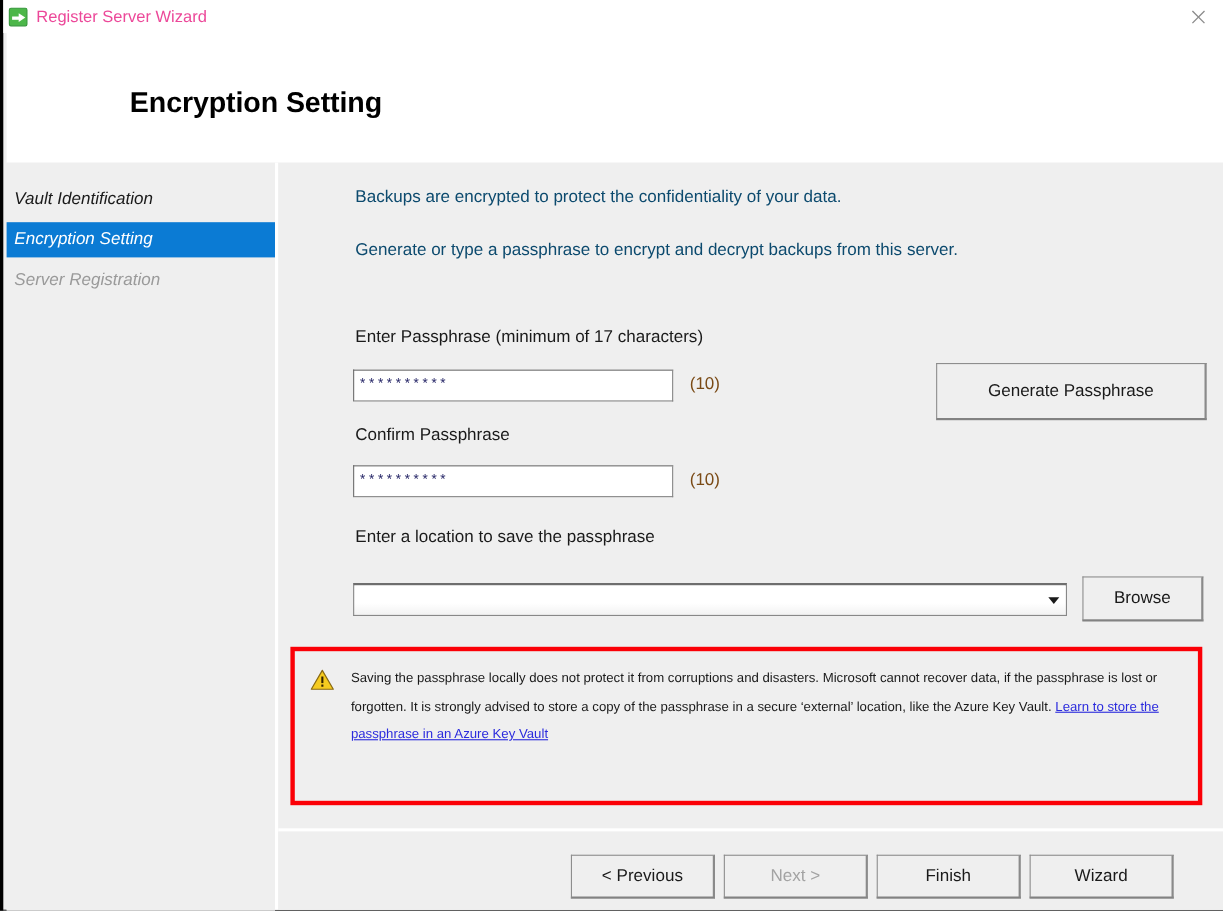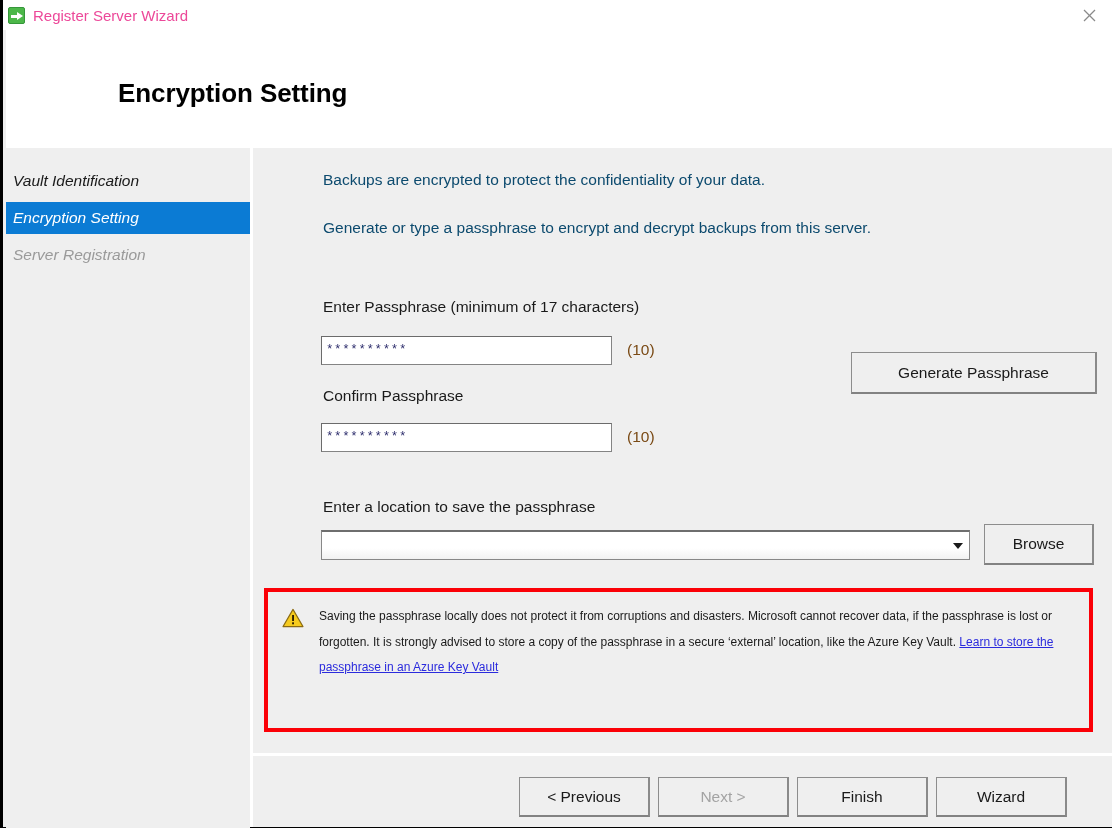--- a/index.html
+++ b/index.html
@@ -159,21 +159,21 @@
 
   .field-label {
     position: absolute;
     left: 70px;
     font-size: 15.5px;
     color: #1a1a1a;
     white-space: nowrap;
   }
   #label-enter   { top: 150px; }
   #label-confirm { top: 239px; }
-  #label-location{ top: 350px; }
+  #label-location{ top: 332px; }
 
   .pass-input {
     position: absolute;
     left: 68px;
     width: 291px;
     height: 29px;
     background: #ffffff;
     border: 1px solid #848484;
     border-top-color: #6b6b6b;
     border-left-color: #6b6b6b;
@@ -197,30 +197,29 @@
     white-space: nowrap;
   }
   #count-enter   { top: 193px; }
   #count-confirm { top: 280px; }
 
   #btn-generate {
     position: absolute;
     left: 598px;
     top: 182px;
     width: 246px;
-    height: 42px;
+    height: 52px;
     background: #efefef;
     border: 1px solid #8d8d8d;
     border-bottom: 2px solid #828282;
     border-right: 2px solid #8a8a8a;
     font-family: "Liberation Sans", sans-serif;
     font-size: 15.5px;
     color: #1a1a1a;
     cursor: default;
-    margin-top: 22px;
   }
 
   #location-combo {
     position: absolute;
     left: 68px;
     top: 382px;
     width: 649px;
     height: 30px;
     background: linear-gradient(to bottom, #ffffff 0%, #ffffff 60%, #f2f2f2 100%);
     border: 1px solid #888888;

